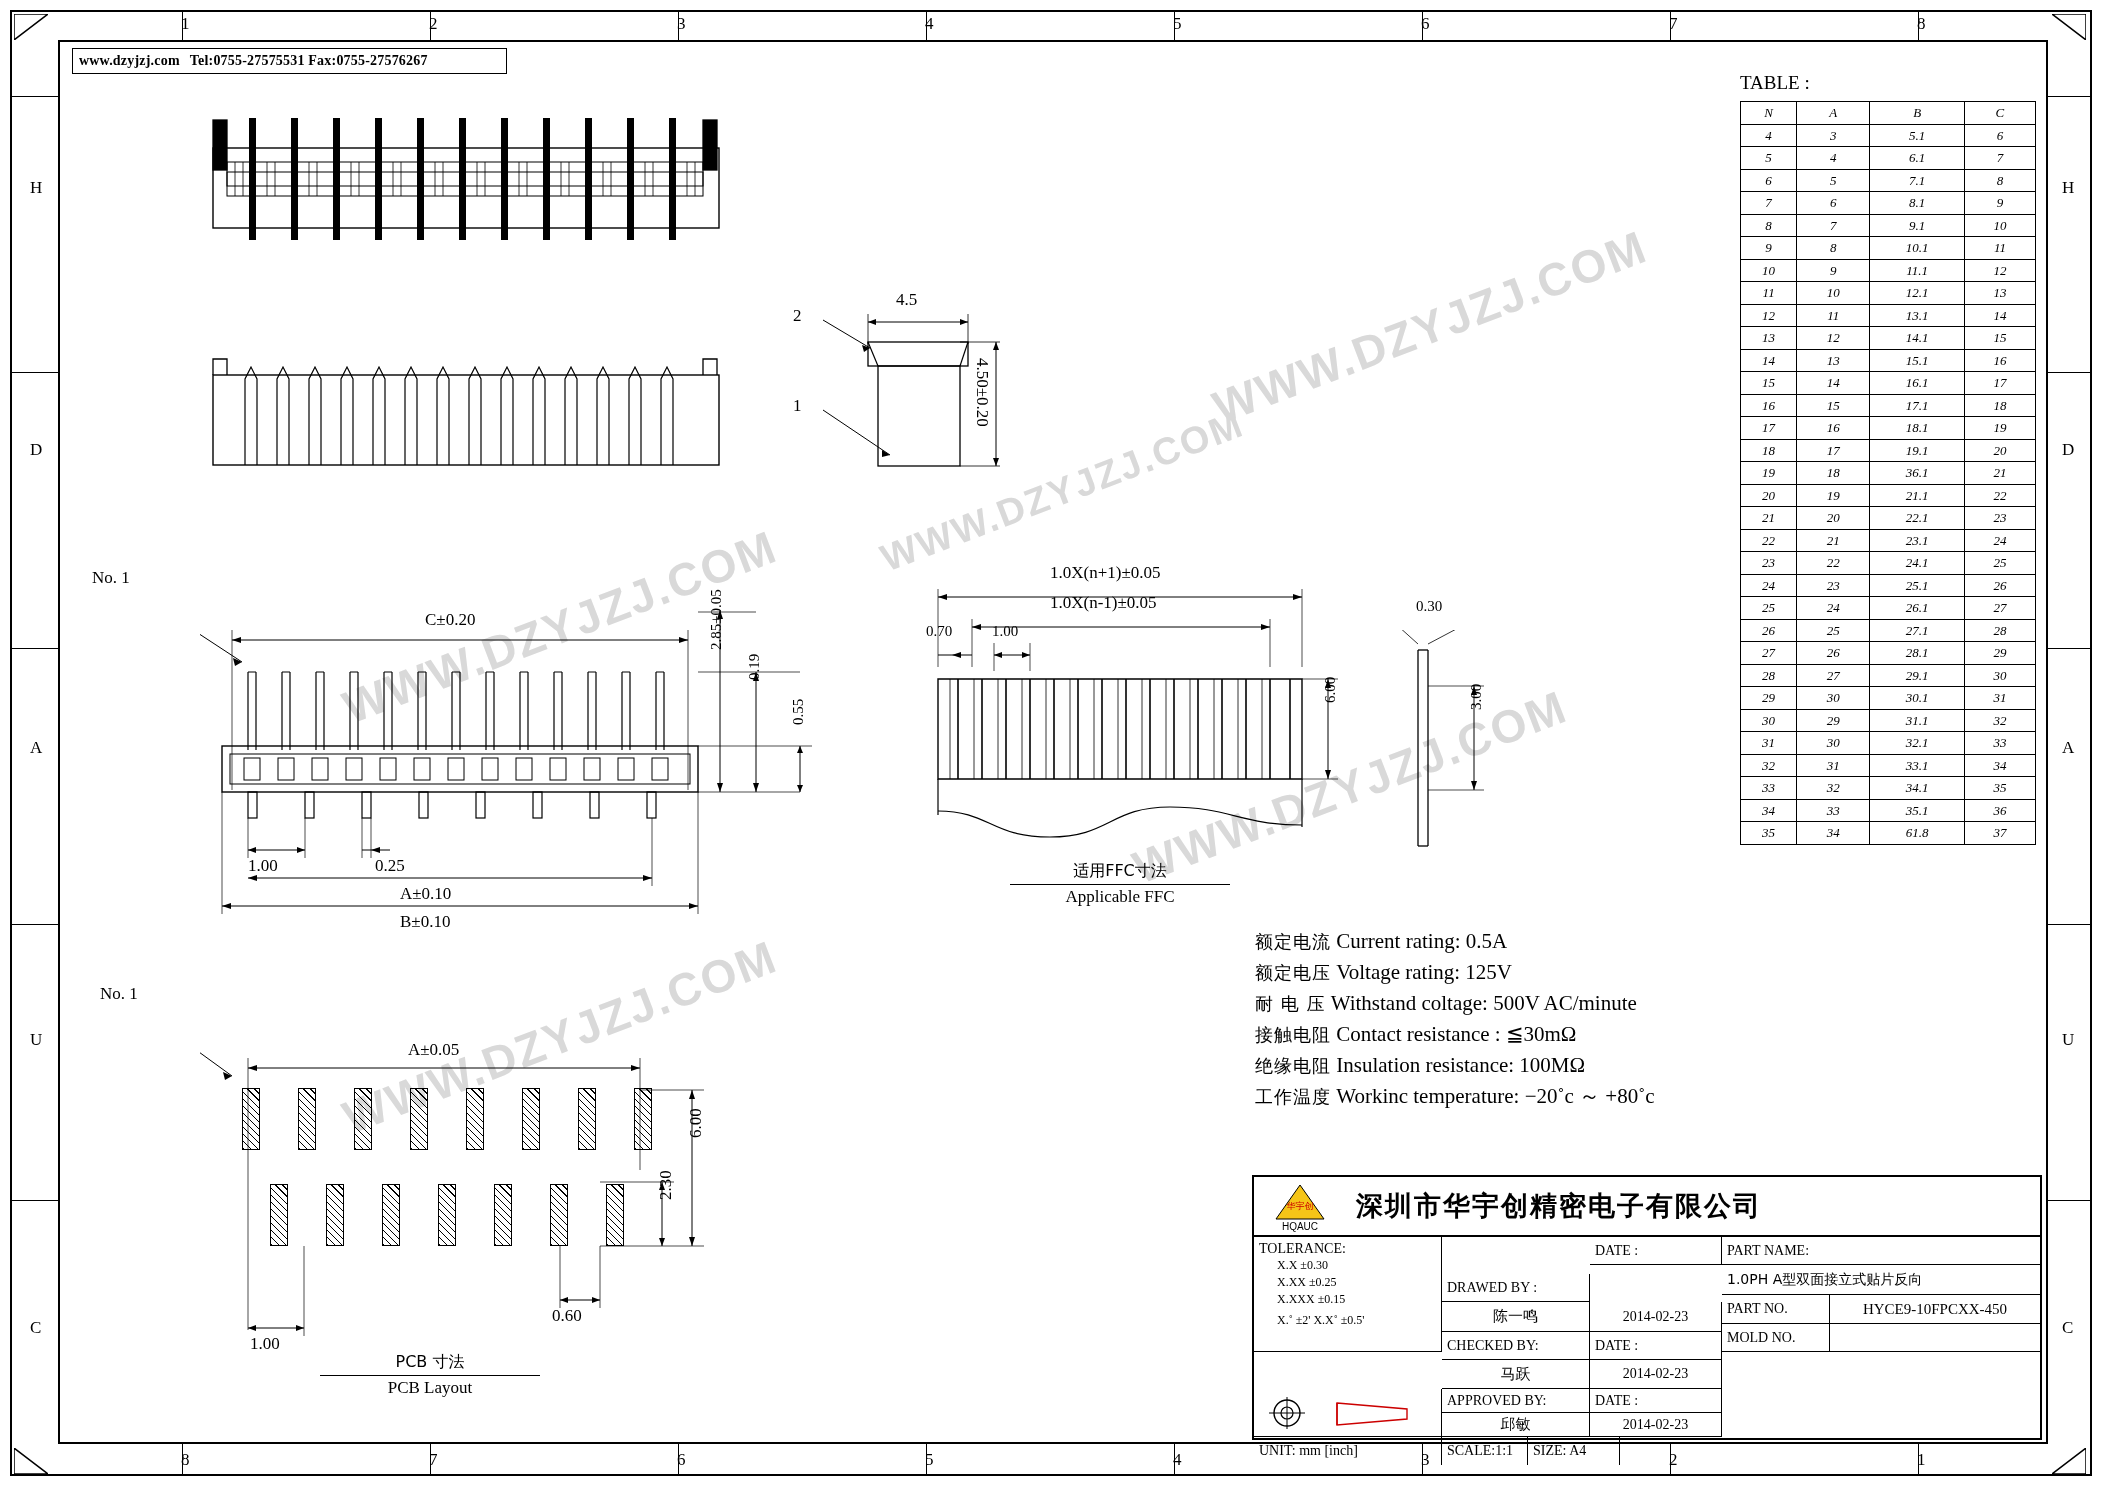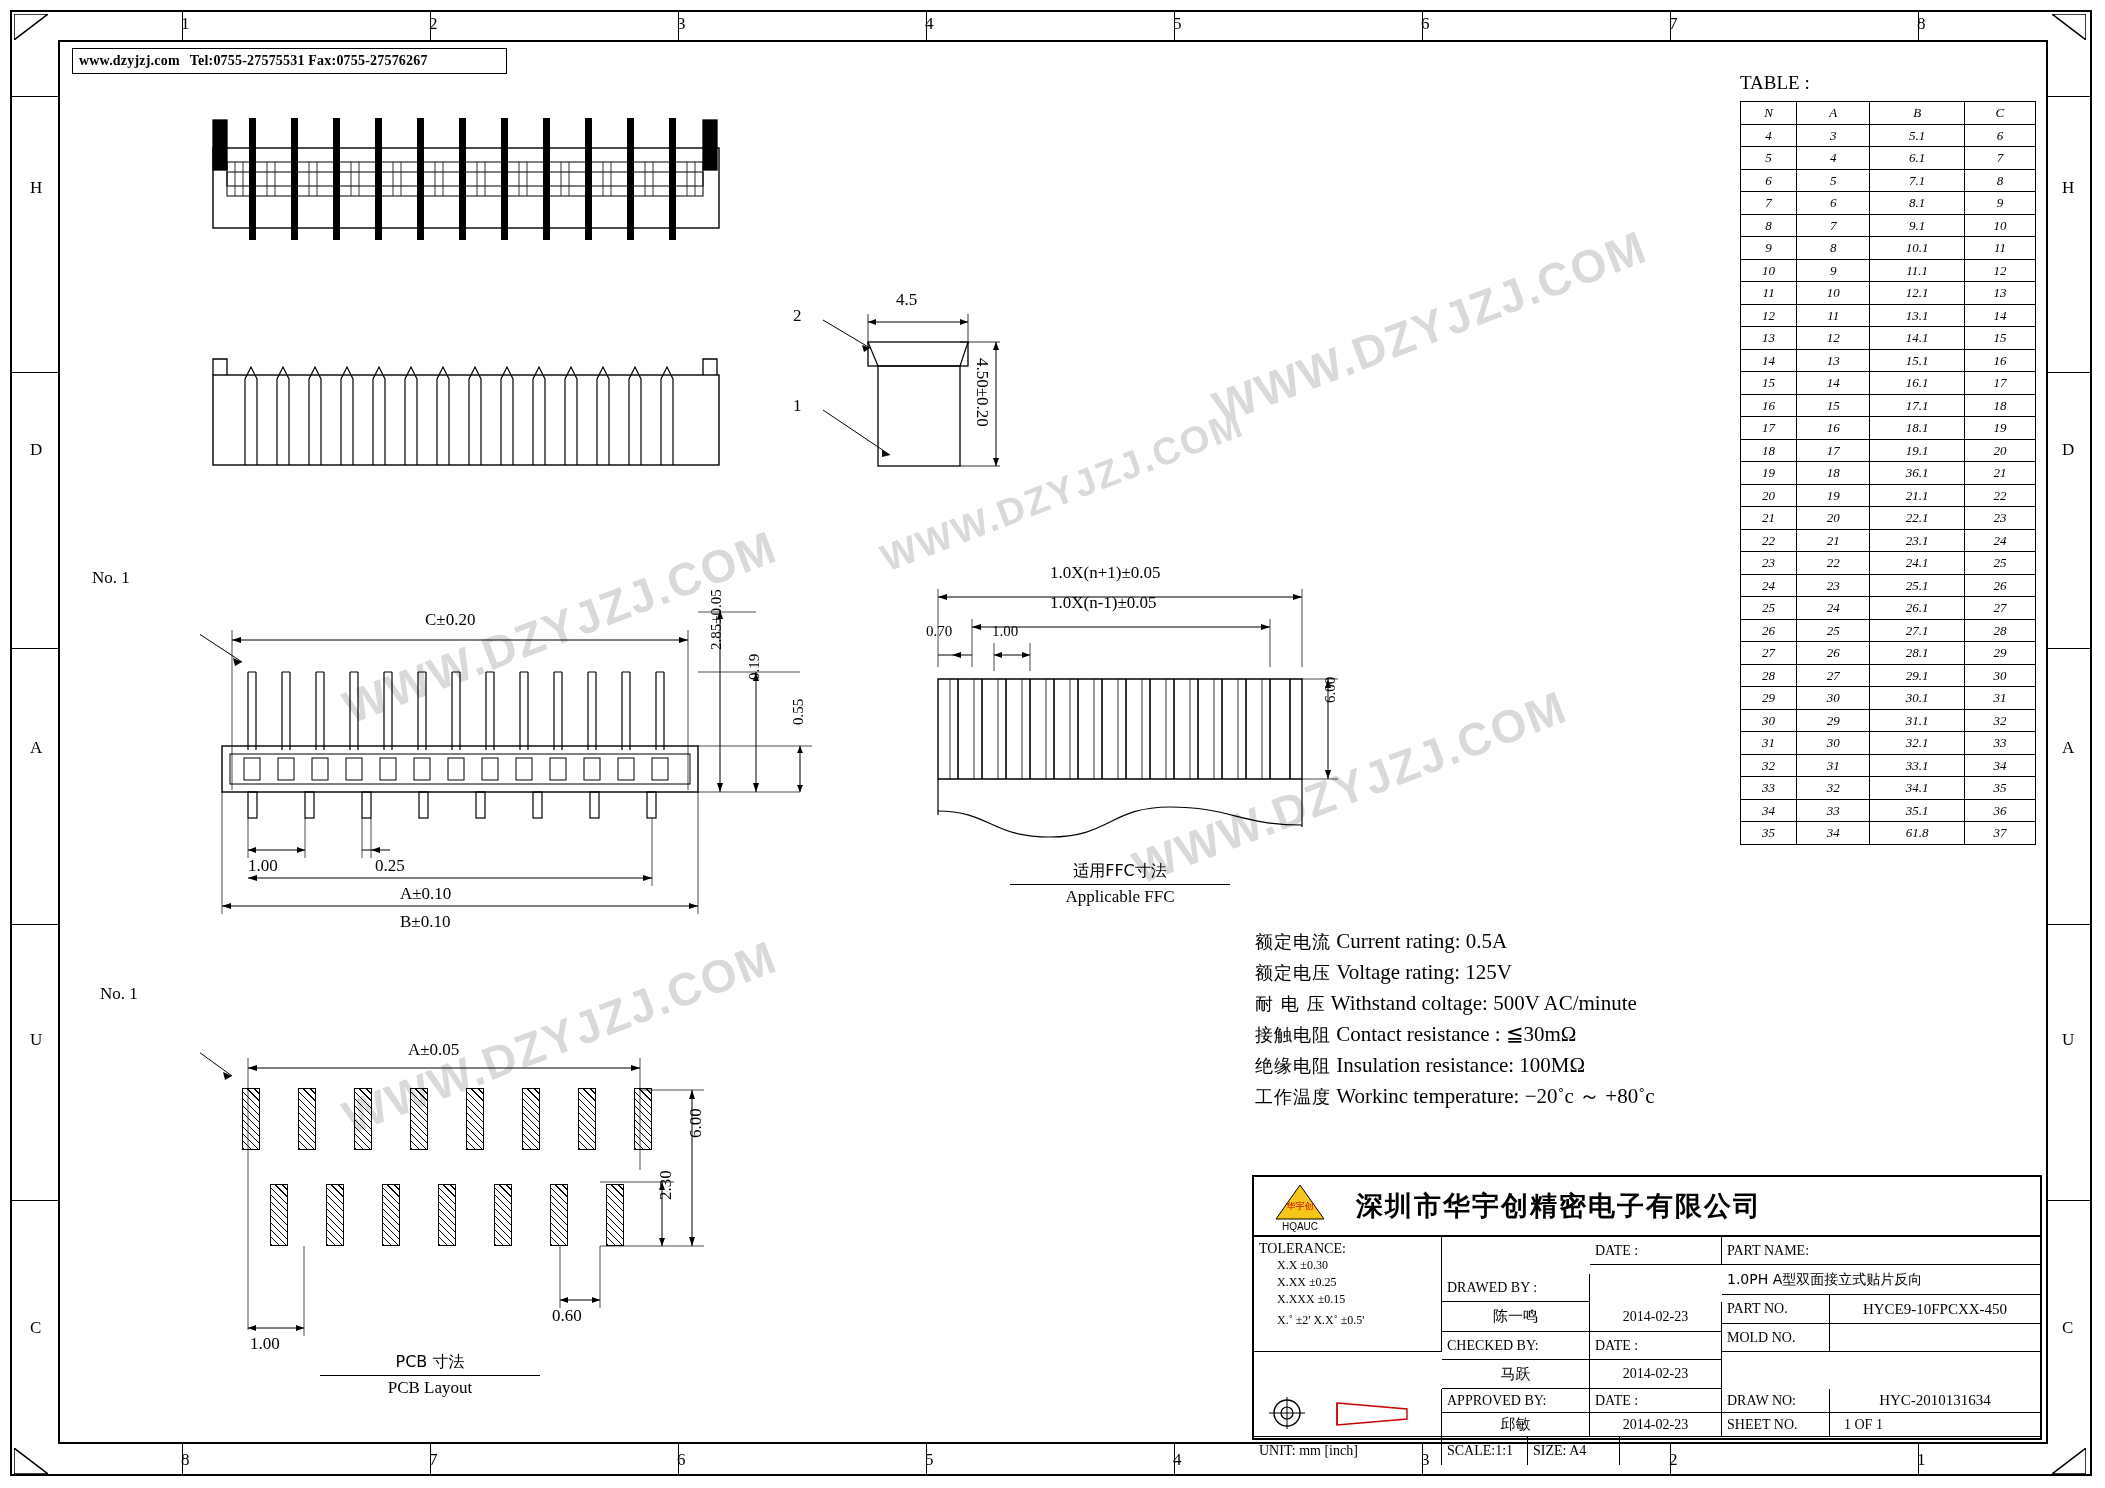--- a/index.html
+++ b/index.html
@@ -447,20 +447,40 @@
     <span class="lbl" style="left:120px;top:18px;">1.0X(n-1)±0.05</span>
     <span class="lbl-s" style="left:-4px;top:48px;">0.70</span>
     <span class="lbl-s" style="left:62px;top:48px;">1.00</span>
     <span class="lbl-s" style="left:392px;top:128px;transform:rotate(-90deg);transform-origin:left top;">6.00</span>
     <div class="cap" style="left:80px;top:286px;width:220px;">
       <div class="capcn" style="border-bottom:1px solid #000;padding-bottom:2px;">适用FFC寸法</div>
       <div style="padding-top:2px;">Applicable FFC</div>
     </div>
   </div>
 
+  <div class="abs" style="left:1370px;top:630px;width:180px;height:260px;">
+    <svg width="180" height="260">
+      <line x1="48" y1="20" x2="48" y2="216" stroke="#000" stroke-width="1.3"></line>
+      <line x1="58" y1="20" x2="58" y2="216" stroke="#000" stroke-width="1.3"></line>
+      <line x1="48" y1="20" x2="58" y2="20" stroke="#000" stroke-width="1.3"></line>
+      <line x1="48" y1="216" x2="58" y2="216" stroke="#000" stroke-width="1.3"></line>
+
+      <line x1="48" y1="14" x2="28" y2="-4" stroke="#000" stroke-width="0.8"></line>
+      <line x1="58" y1="14" x2="92" y2="-4" stroke="#000" stroke-width="0.8"></line>
+      <line x1="20" y1="-2" x2="110" y2="-2" stroke="#000" stroke-width="0.8"></line>
+
+      <line x1="104" y1="56" x2="104" y2="160" stroke="#000" stroke-width="1"></line>
+      <polygon points="104,56 101,65 107,65" fill="#000"></polygon>
+      <polygon points="104,160 101,151 107,151" fill="#000"></polygon>
+      <line x1="58" y1="56" x2="114" y2="56" stroke="#000" stroke-width="0.7"></line>
+      <line x1="58" y1="160" x2="114" y2="160" stroke="#000" stroke-width="0.7"></line>
+    </svg>
+    <span class="lbl-s" style="left:46px;top:-32px;">0.30</span>
+    <span class="lbl-s" style="left:98px;top:80px;transform:rotate(-90deg);transform-origin:left top;">3.00</span>
+  </div>
 
   <div class="abs" style="left:200px;top:1010px;width:640px;height:390px;">
     <svg width="640" height="390">
 
       <line x1="48" y1="58" x2="440" y2="58" stroke="#000" stroke-width="1"></line>
       <polygon points="48,58 57,55 57,61" fill="#000"></polygon>
       <polygon points="440,58 431,55 431,61" fill="#000"></polygon>
       <line x1="48" y1="48" x2="48" y2="320" stroke="#000" stroke-width="0.7"></line>
       <line x1="440" y1="48" x2="440" y2="160" stroke="#000" stroke-width="0.7"></line>
 
@@ -807,30 +827,20 @@
       <div style="width:280px;">
         <div class="tbrow">
           <div class="tbcell" style="width:148px;height:24px;">APPROVED BY:</div>
           <div class="tbcell" style="width:132px;height:24px;">DATE :</div>
         </div>
         <div class="tbrow">
           <div class="tbcell ctr" style="width:148px;height:24px;font-family:'DejaVu Sans',sans-serif;font-size:15px;">邱敏</div>
           <div class="tbcell ctr" style="width:132px;height:24px;">2014-02-23</div>
         </div>
       </div>
-      <div style="width:318px;">
-        <div class="tbrow">
-          <div class="tbcell" style="width:108px;height:24px;">DRAW NO:</div>
-          <div class="tbcell ctr" style="width:210px;height:24px;border-right:none;font-size:15px;">HYC-2010131634</div>
-        </div>
-        <div class="tbrow">
-          <div class="tbcell" style="width:108px;height:24px;">SHEET NO.</div>
-          <div class="tbcell" style="width:210px;height:24px;border-right:none;padding-left:14px;">1 OF 1</div>
-        </div>
-      </div>
     </div>
 
     <div class="tbrow">
       <div class="tbcell nbb" style="width:188px;height:28px;">UNIT:  mm [inch]</div>
       <div class="tbcell nbb" style="width:86px;height:28px;">SCALE:1:1</div>
       <div class="tbcell nbb" style="width:92px;height:28px;">SIZE: A4</div>
       <div class="tbcell nbb nbr" style="width:420px;height:28px;"></div>
     </div>
   </div>
 

